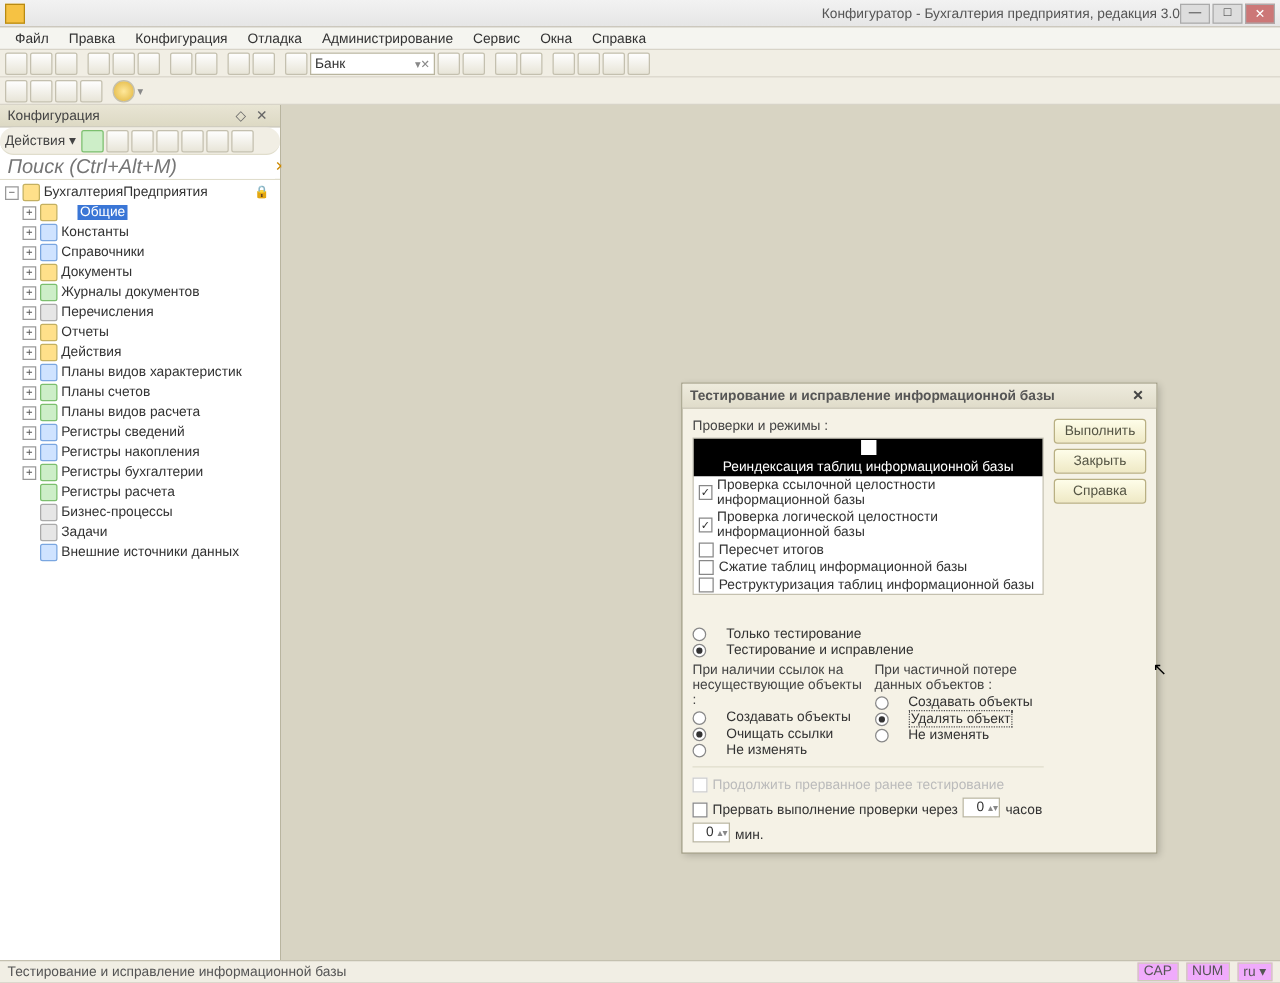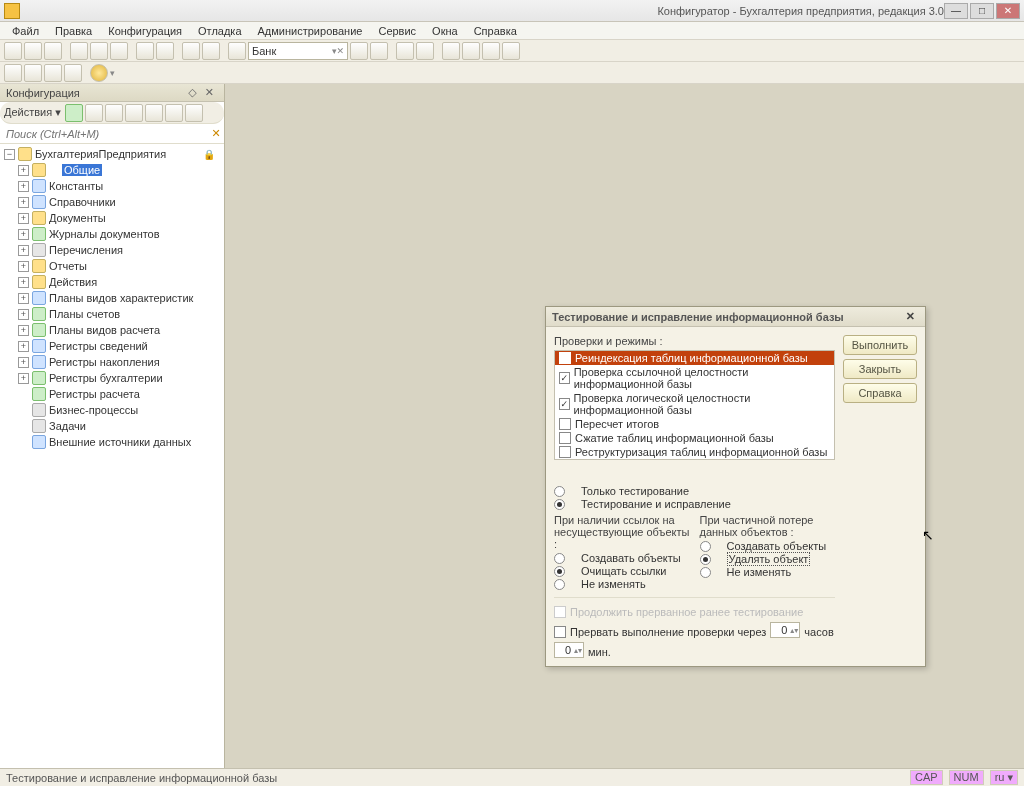--- a/index.html
+++ b/index.html
@@ -19,21 +19,21 @@
 .combo .cx { margin-left:auto; font-size:9px; color:#888; }
 .toolbar2 { height:22px; background:#F1EEE4; display:flex; align-items:center; padding:0 4px; gap:2px; border-bottom:1px solid #d8d4c8; }
 .app-body { display:flex; height:calc(786px - 22px - 18px - 22px - 22px - 18px); }
 .sidepanel { width:225px; background:#fff; border-right:1px solid #b9b59f; display:flex; flex-direction:column; }
 .sp-header { height:18px; background:linear-gradient(#E8E5D4,#DDD9C4); display:flex; align-items:center; padding:0 6px; border-bottom:1px solid #c4c0af; }
 .sp-header .spt { flex:1; font-weight:normal; color:#444; }
 .sp-header .spx { font-size:11px; color:#666; padding:0 4px; }
 .sp-actions { height:22px; background:#F1EEE4; display:flex; align-items:center; padding:0 4px; gap:2px; border-bottom:1px solid #e0ddcc;border-radius:11px; }
 .sp-actions .act-label { margin-right:2px; color:#444; }
 .sp-search { height:20px; background:#fff; border-bottom:1px solid #e0ddcc; display:flex; align-items:center; }
-.sp-search input { flex:1; border:none; outline:none; padding:0 6px; color:#aaa; font-style:italic; font-size:11px; }
+.sp-search input { flex:1; border:none; outline:none; padding:0 6px; color:#aaa; font-style:italic; font-size:16px; }
 .sp-search .sx { width:16px; text-align:center; color:#c80; }
 .tree { flex:1; overflow:auto; padding:2px 0; background:#fff; }
 .tree .root { display:flex; align-items:center; padding:1px 4px; }
 .tree .exp { width:11px; height:11px; border:1px solid #999; display:inline-flex; align-items:center; justify-content:center; font-size:9px; line-height:9px; margin-right:3px; background:#fff; color:#555;}
 .tree .noexp { width:14px; display:inline-block; }
 .tree .tico { width:14px; height:14px; margin-right:3px; display:inline-block; border:1px solid #c4b060; background:#ffe08a; border-radius:2px; }
 .tree .tlabel { }
 .tree .child { padding-left:18px; }
 .tree .sel .tlabel { background:#3a76d6; color:#fff; padding:0 2px;margin-left:13px; }
 .tree .lock { margin-left:auto; font-size:10px; color:#b88; padding-right:4px; }
@@ -42,21 +42,21 @@
 .dlg-title { height:20px; background:linear-gradient(#EEEBDD,#E0DCCA); display:flex; align-items:center; padding:0 6px; border-bottom:1px solid #c4c0af; }
 .dlg-title .dt { flex:1; font-weight:bold; color:#555; }
 .dlg-title .dx { font-weight:bold; color:#444; padding:0 4px; }
 .dlg-body { display:flex; padding:8px; gap:8px; }
 .dlg-left { flex:1; }
 .dlg-right { width:74px; display:flex; flex-direction:column; gap:4px; }
 .dbtn { height:20px; background:linear-gradient(#fefde9,#efe9c5); border:1px solid #b9b083; border-radius:3px; text-align:center; line-height:18px; color:#554; font-size:11px; }
 .section-label { color:#444; margin-bottom:3px; }
 .checklist { border:1px solid #c4c0af; background:#fff; }
 .checklist .cli { display:flex; align-items:center; padding:1px 4px; gap:4px; }
-.checklist .cli.sel { background:#c2410c; color:#fff; }
+.checklist .cli.sel { background:#000000; color:#fff;flex-direction:column; }
 .chk { width:12px; height:12px; border:1px solid #888; background:#fff; display:inline-flex; align-items:center; justify-content:center; font-size:9px; color:#333; }
 .chk.on::after { content:"✓"; }
 .checklist .cli.sel .chk { border-color:#fff; }
 .radio-row { display:flex; align-items:center; gap:16px; margin:1px 0; }
 .rdo { width:11px; height:11px; border:1px solid #888; border-radius:50%; background:#fff; display:inline-flex; align-items:center; justify-content:center; }
 .rdo.on::after { content:""; width:5px; height:5px; background:#333; border-radius:50%; }
 .twocol { display:flex; gap:10px; margin-top:4px; }
 .twocol .col { flex:1; }
 .col-head { color:#444; margin-bottom:2px; line-height:12px; }
 .disabled-row { color:#bbb; display:flex; align-items:center; gap:4px; margin-top:8px; }

